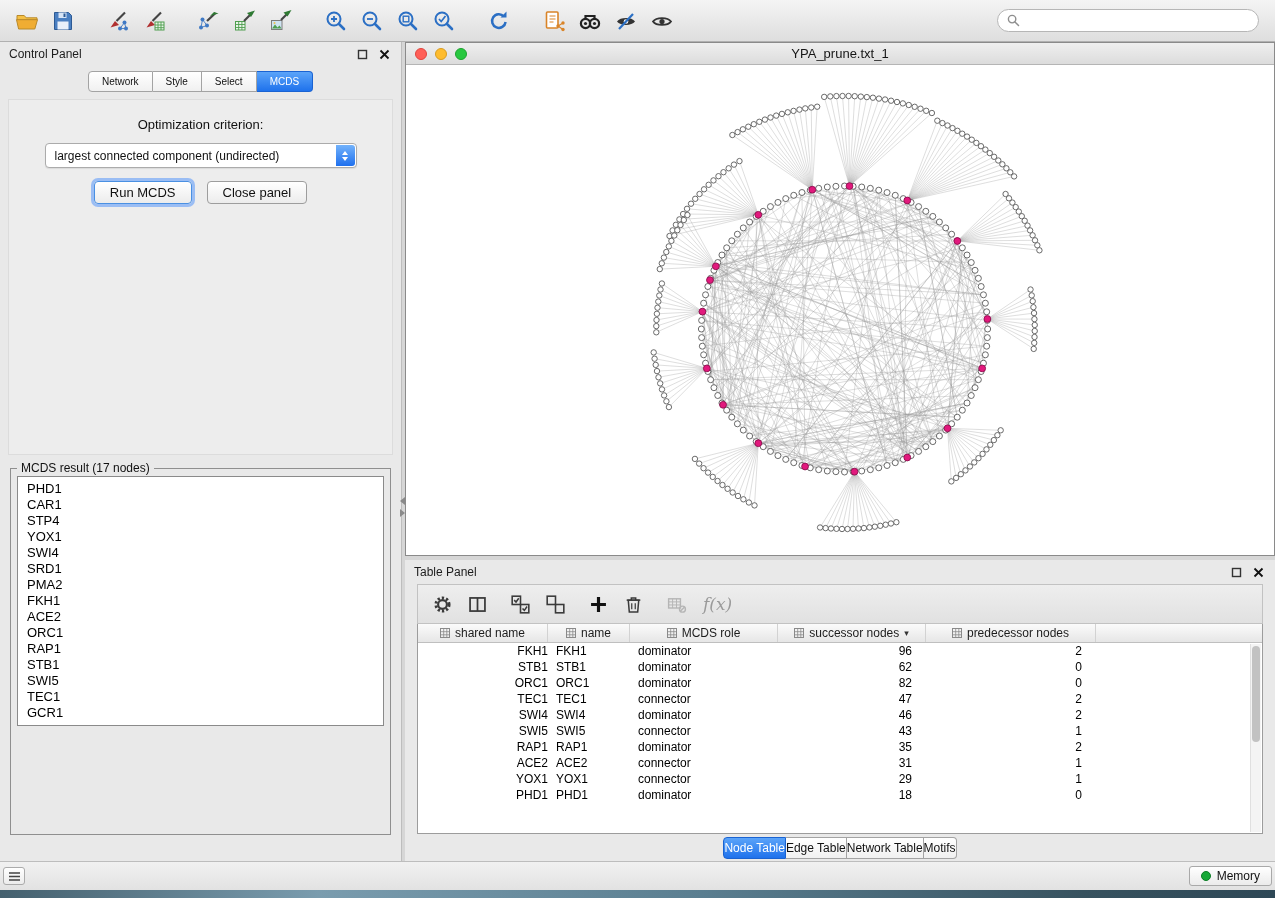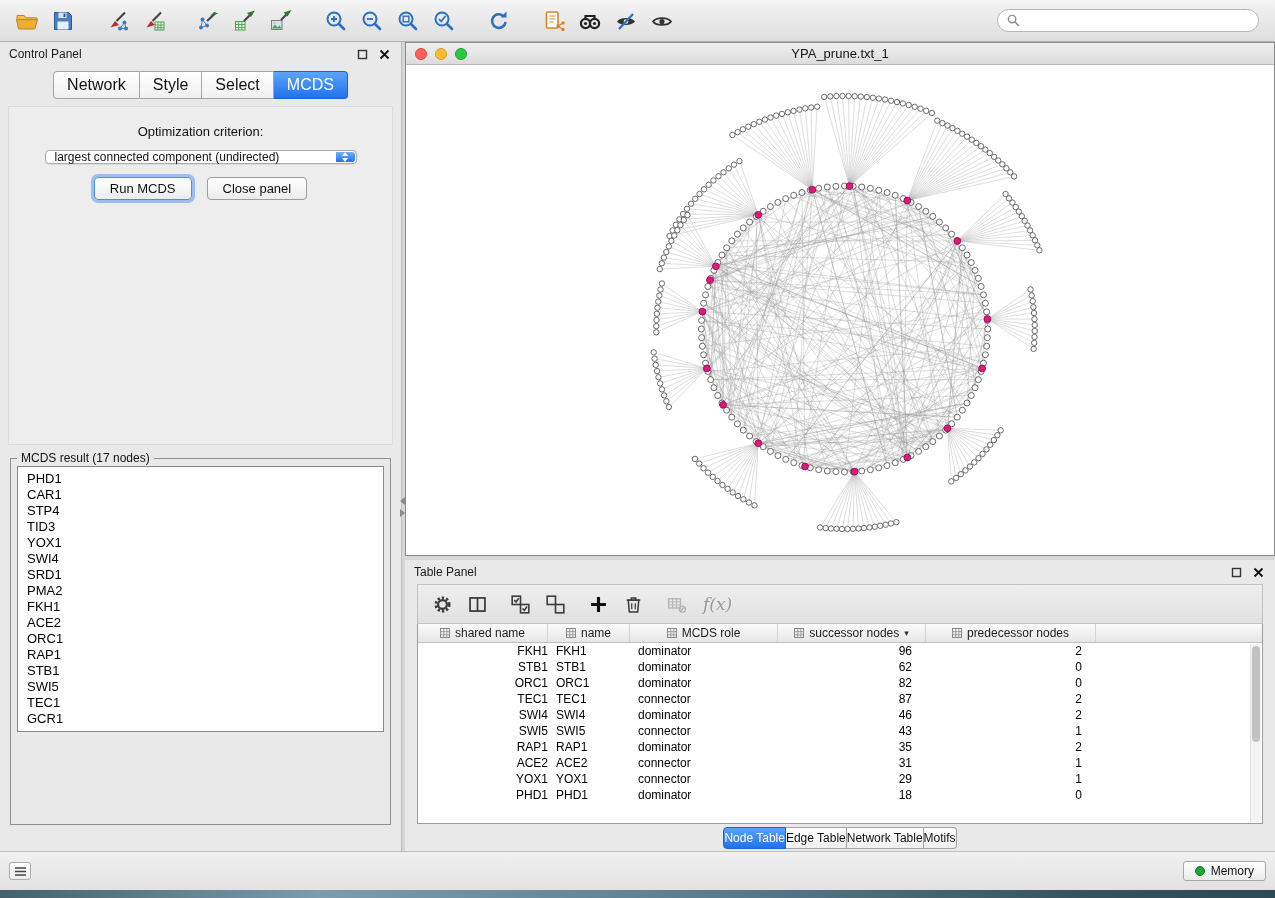--- a/index.html
+++ b/index.html
@@ -18,27 +18,27 @@
   
   .workspace { flex:1; min-height:0; display:flex; position:relative; }
 
   
   .control-panel { width:402px; flex:none; background:#e9e9e9; border-right:1px solid #bdbdbd; display:flex; flex-direction:column; }
   .panel-header { height:24px; flex:none; display:flex; align-items:center; padding:0 9px; font-size:12px; color:#1c1c1c; }
   .panel-header .spacer { flex:1; }
   .winbtn { width:15px; height:15px; display:flex; align-items:center; justify-content:center; margin-left:7px; }
   .winbtn svg { width:11px; height:11px; display:block; }
   .ctabs { display:flex; justify-content:center; padding:5px 0 4px; flex:none; }
-  .ctab { font-size:16px; padding:4px 13px; background:linear-gradient(#ffffff,#f0f0f0); border:1px solid #a3a3a3; border-left:none; color:#111; cursor:default; }
+  .ctab { font-size:10px; padding:4px 13px; background:linear-gradient(#ffffff,#f0f0f0); border:1px solid #a3a3a3; border-left:none; color:#111; cursor:default; }
   .ctab:first-child { border-left:1px solid #a3a3a3; border-radius:4px 0 0 4px; }
   .ctab:last-child { border-radius:0 4px 4px 0; }
   .ctab.active { background:linear-gradient(#5ba4f9,#1f72ec); color:#fff; border-color:#1a63d2; }
   .mcds-pane { flex:1; min-height:0; margin:3px 8px 6px; background:#ededed; border:1px solid #dcdcdc; display:flex; flex-direction:column; align-items:center; padding-top:17px; }
   .opt-label { font-size:13px; color:#101010; margin-bottom:11px; }
-  .dropdown { width:312px; height:14px; background:#fff; border:1px solid #ababab; border-radius:4px; display:flex; align-items:center; font-size:12px; color:#111; position:relative; padding-left:9px; box-shadow:0 1px 1px rgba(0,0,0,.08); }
+  .dropdown { width:312px; height:25px; background:#fff; border:1px solid #ababab; border-radius:4px; display:flex; align-items:center; font-size:12px; color:#111; position:relative; padding-left:9px; box-shadow:0 1px 1px rgba(0,0,0,.08); }
   .dd-text { white-space:nowrap; overflow:hidden; }
   .dd-stepper { position:absolute; right:1px; top:1px; bottom:1px; width:19px; border-radius:0 3px 3px 0; background:linear-gradient(#72b2fb,#1f70ee); display:flex; flex-direction:column; align-items:center; justify-content:center; gap:2px; }
   .dd-stepper i { display:block; width:0; height:0; border-left:3.5px solid transparent; border-right:3.5px solid transparent; }
   .dd-stepper .up { border-bottom:4px solid #fff; }
   .dd-stepper .down { border-top:4px solid #fff; }
   .btn-row { display:flex; gap:15px; margin-top:13px; }
   .btn { font-size:13px; font-family:"Liberation Sans",sans-serif; padding:3px 15px; background:linear-gradient(#ffffff,#ececec); border:1px solid #9d9d9d; border-radius:4px; color:#111; }
   .btn.default { box-shadow:0 0 0 3px rgba(85,150,250,.55); border-color:#4a90e2; }
   fieldset.mcds-result { flex:none; height:374px; margin:0 10px 26px; border:1px solid #8f8f8f; padding:1px 6px 8px; display:flex; }
   fieldset.mcds-result legend { font-size:12px; padding:0 4px; color:#111; }
@@ -82,21 +82,21 @@
   .fillcell { flex:1; border-right:none; }
   .vscroll { position:absolute; right:1px; top:20px; bottom:1px; width:11px; background:#f4f4f4; border-left:1px solid #e0e0e0; }
   .vscroll .thumb { position:absolute; top:2px; left:1px; width:8px; height:96px; background:#c2c2c2; border-radius:4px; }
   .table-tabs { height:27px; flex:none; display:flex; justify-content:center; align-items:center; }
   .ttab { font-size:12px; padding:3px 0; background:linear-gradient(#ffffff,#f0f0f0); border:1px solid #a3a3a3; border-left:none; color:#111; }
   .ttab:first-child { border-left:1px solid #a3a3a3; border-radius:4px 0 0 4px; }
   .ttab:last-child { border-radius:0 4px 4px 0; }
   .ttab.active { background:linear-gradient(#5ba4f9,#1f72ec); color:#fff; border-color:#1a63d2; }
 
   
-  .statusbar { height:39px; flex:none; background:linear-gradient(#f1f1f1,#e2e2e2); border-top:1px solid #bdbdbd; display:flex; align-items:center; padding:0 9px; }
+  .statusbar { height:29px; flex:none; background:linear-gradient(#f1f1f1,#e2e2e2); border-top:1px solid #bdbdbd; display:flex; align-items:center; padding:0 3px; }
   .status-btn { width:22px; height:18px; border:1px solid #ababab; border-radius:3px; background:linear-gradient(#fff,#ececec); display:flex; align-items:center; justify-content:center; }
   .status-btn svg { width:13px; height:11px; display:block; }
   .memory-btn { margin-left:auto; display:flex; align-items:center; gap:6px; font-size:12px; color:#111; border:1px solid #a9a9a9; border-radius:3px; background:linear-gradient(#ffffff,#ebebeb); padding:2px 11px; height:20px; }
   .memory-dot { width:10px; height:10px; border-radius:50%; background:#17a837; border:1px solid #0d7d26; }
   .desktop-strip { height:8px; flex:none; background:linear-gradient(90deg,#44606e,#7a9cae 25%,#5a7e90 55%,#37525f 85%,#2e4856); }
 </style>
 </head>
 <body>
 
 <div class="app">
@@ -284,21 +284,20 @@
           <button class="btn default">Run MCDS</button>
           <button class="btn">Close panel</button>
         </div>
       </div>
       <fieldset class="mcds-result">
         <legend>MCDS result (17 nodes)</legend>
         <div class="result-box">
             <div>PHD1</div>
             <div>CAR1</div>
             <div>STP4</div>
-            <div>TID3</div>
             <div>YOX1</div>
             <div>SWI4</div>
             <div>SRD1</div>
             <div>PMA2</div>
             <div>FKH1</div>
             <div>ACE2</div>
             <div>ORC1</div>
             <div>RAP1</div>
             <div>STB1</div>
             <div>SWI5</div>
@@ -1219,21 +1218,21 @@
                 <div class="td col1">ORC1</div>
                 <div class="td col2">dominator</div>
                 <div class="td col3 num">82</div>
                 <div class="td col4 num">0</div>
                 <div class="td fillcell"></div>
               </div>
               <div class="tr">
                 <div class="td col0">TEC1</div>
                 <div class="td col1">TEC1</div>
                 <div class="td col2">connector</div>
-                <div class="td col3 num">87</div>
+                <div class="td col3 num">47</div>
                 <div class="td col4 num">2</div>
                 <div class="td fillcell"></div>
               </div>
               <div class="tr">
                 <div class="td col0">SWI4</div>
                 <div class="td col1">SWI4</div>
                 <div class="td col2">dominator</div>
                 <div class="td col3 num">46</div>
                 <div class="td col4 num">2</div>
                 <div class="td fillcell"></div>

